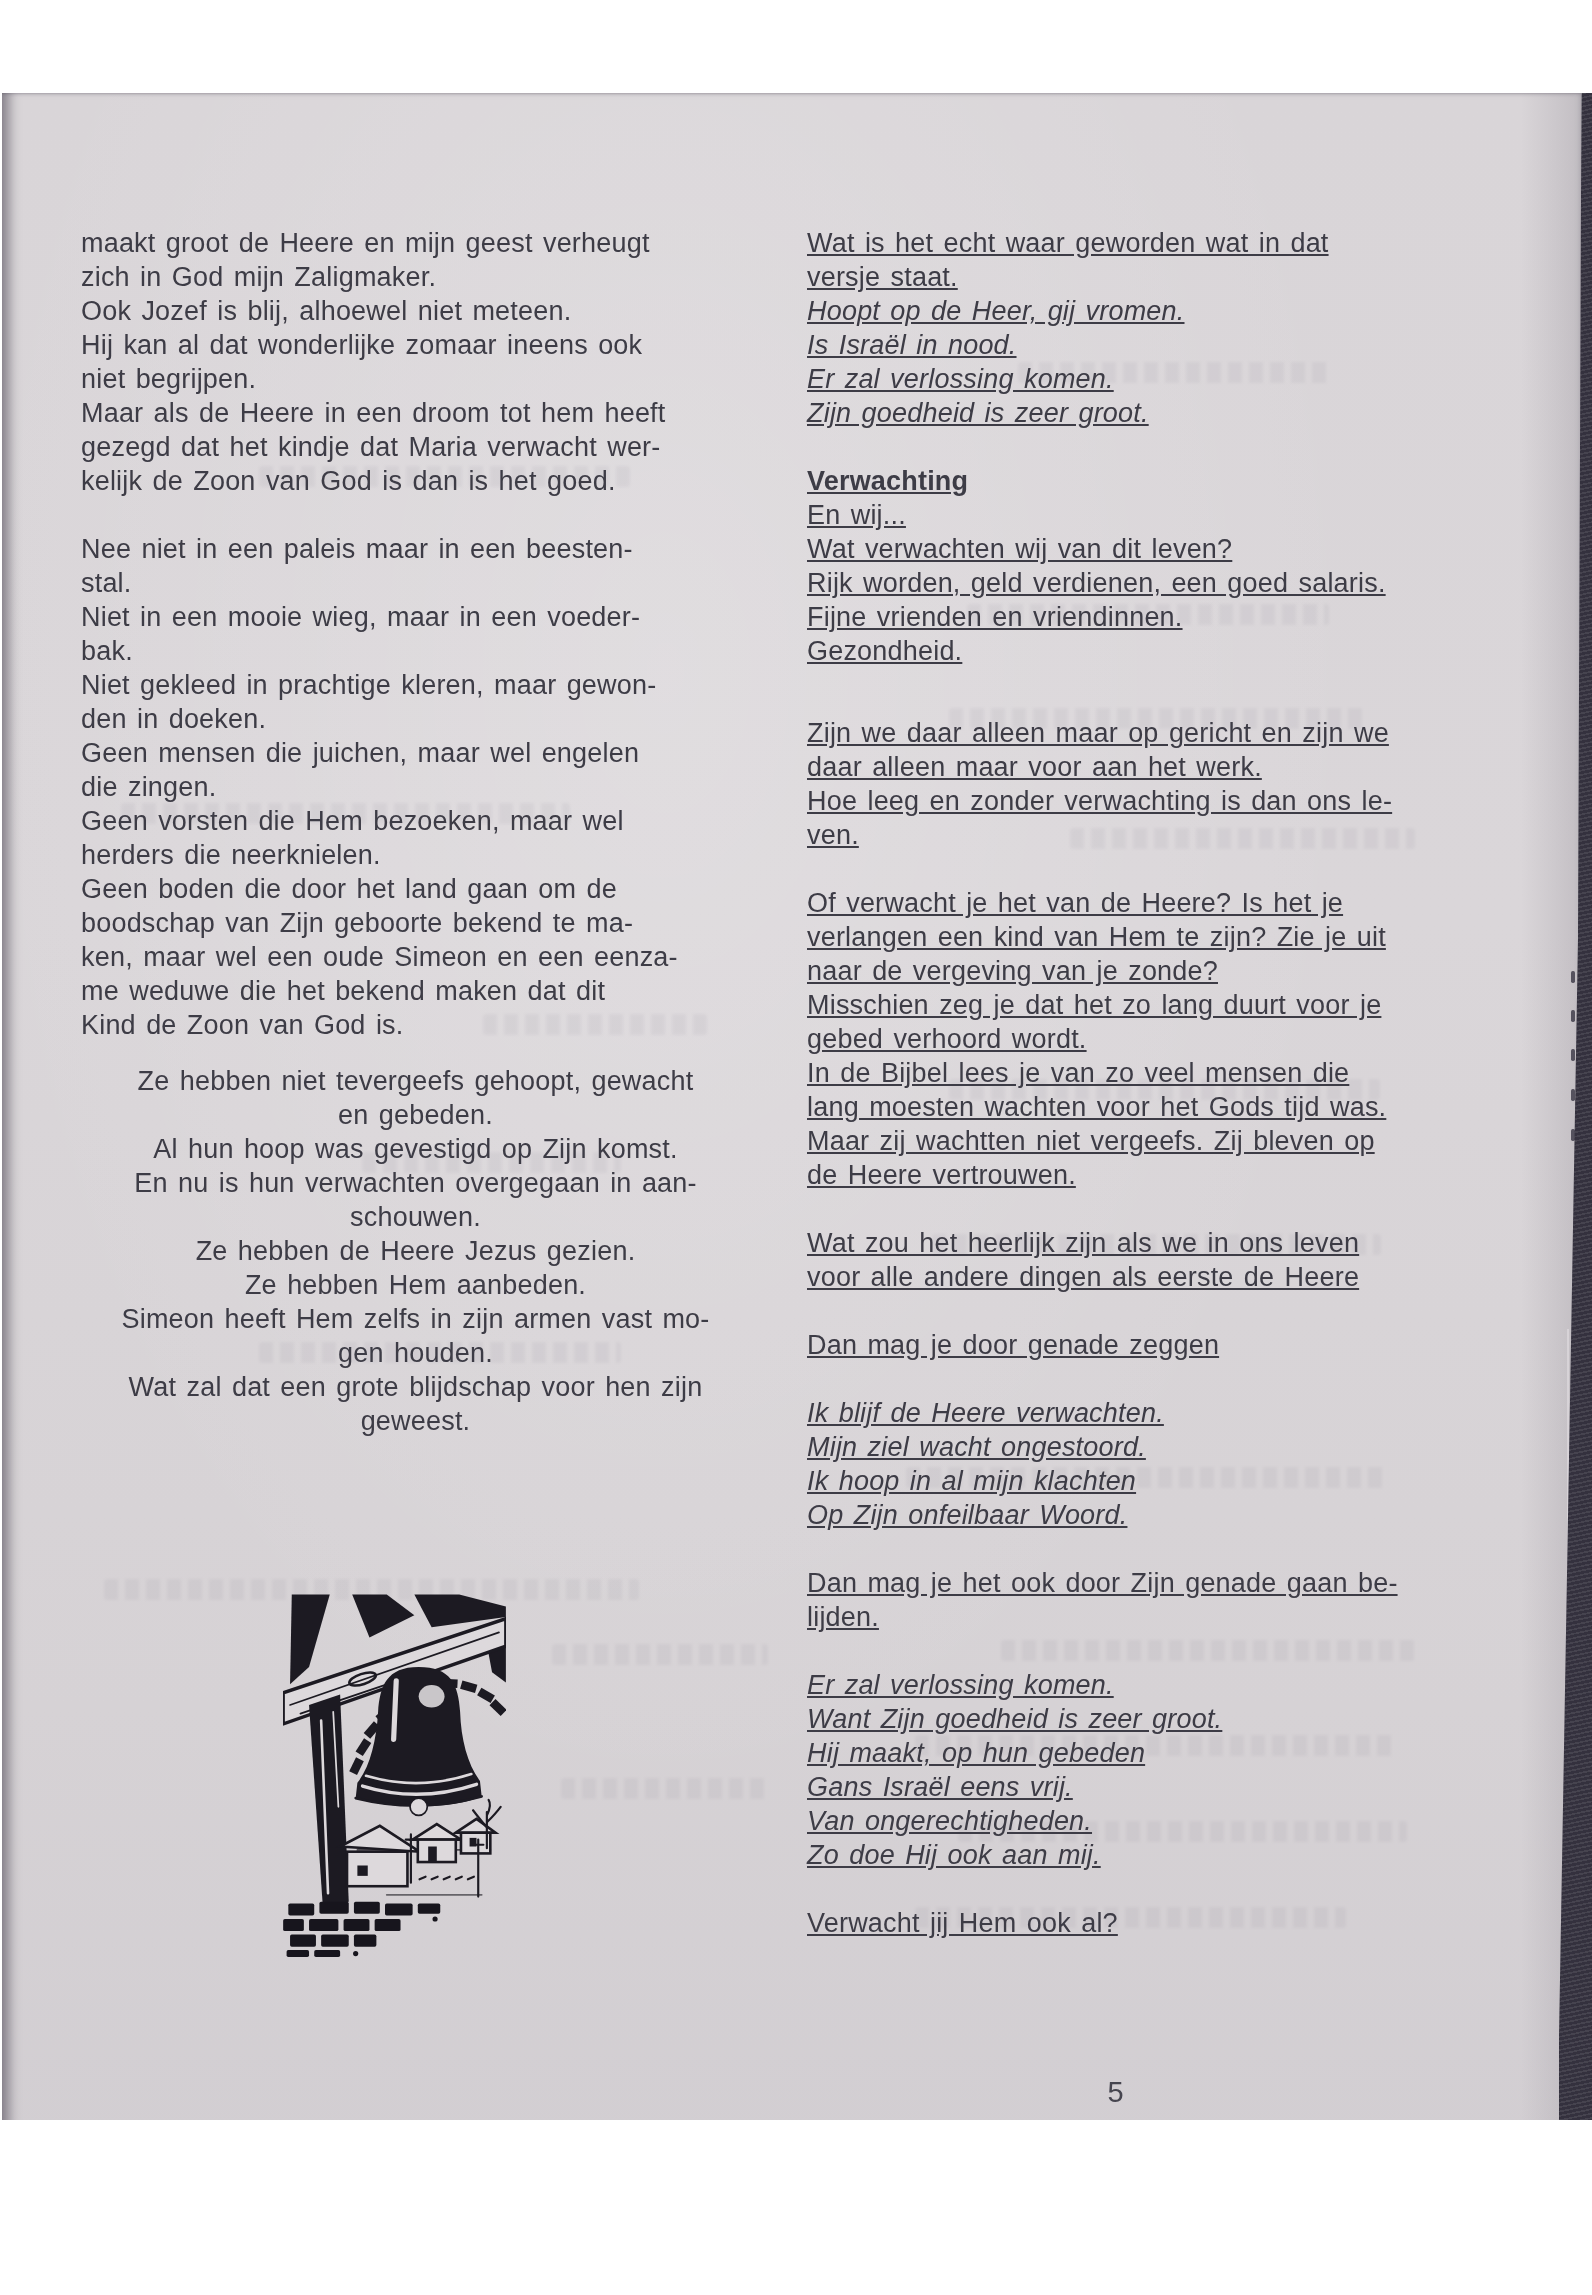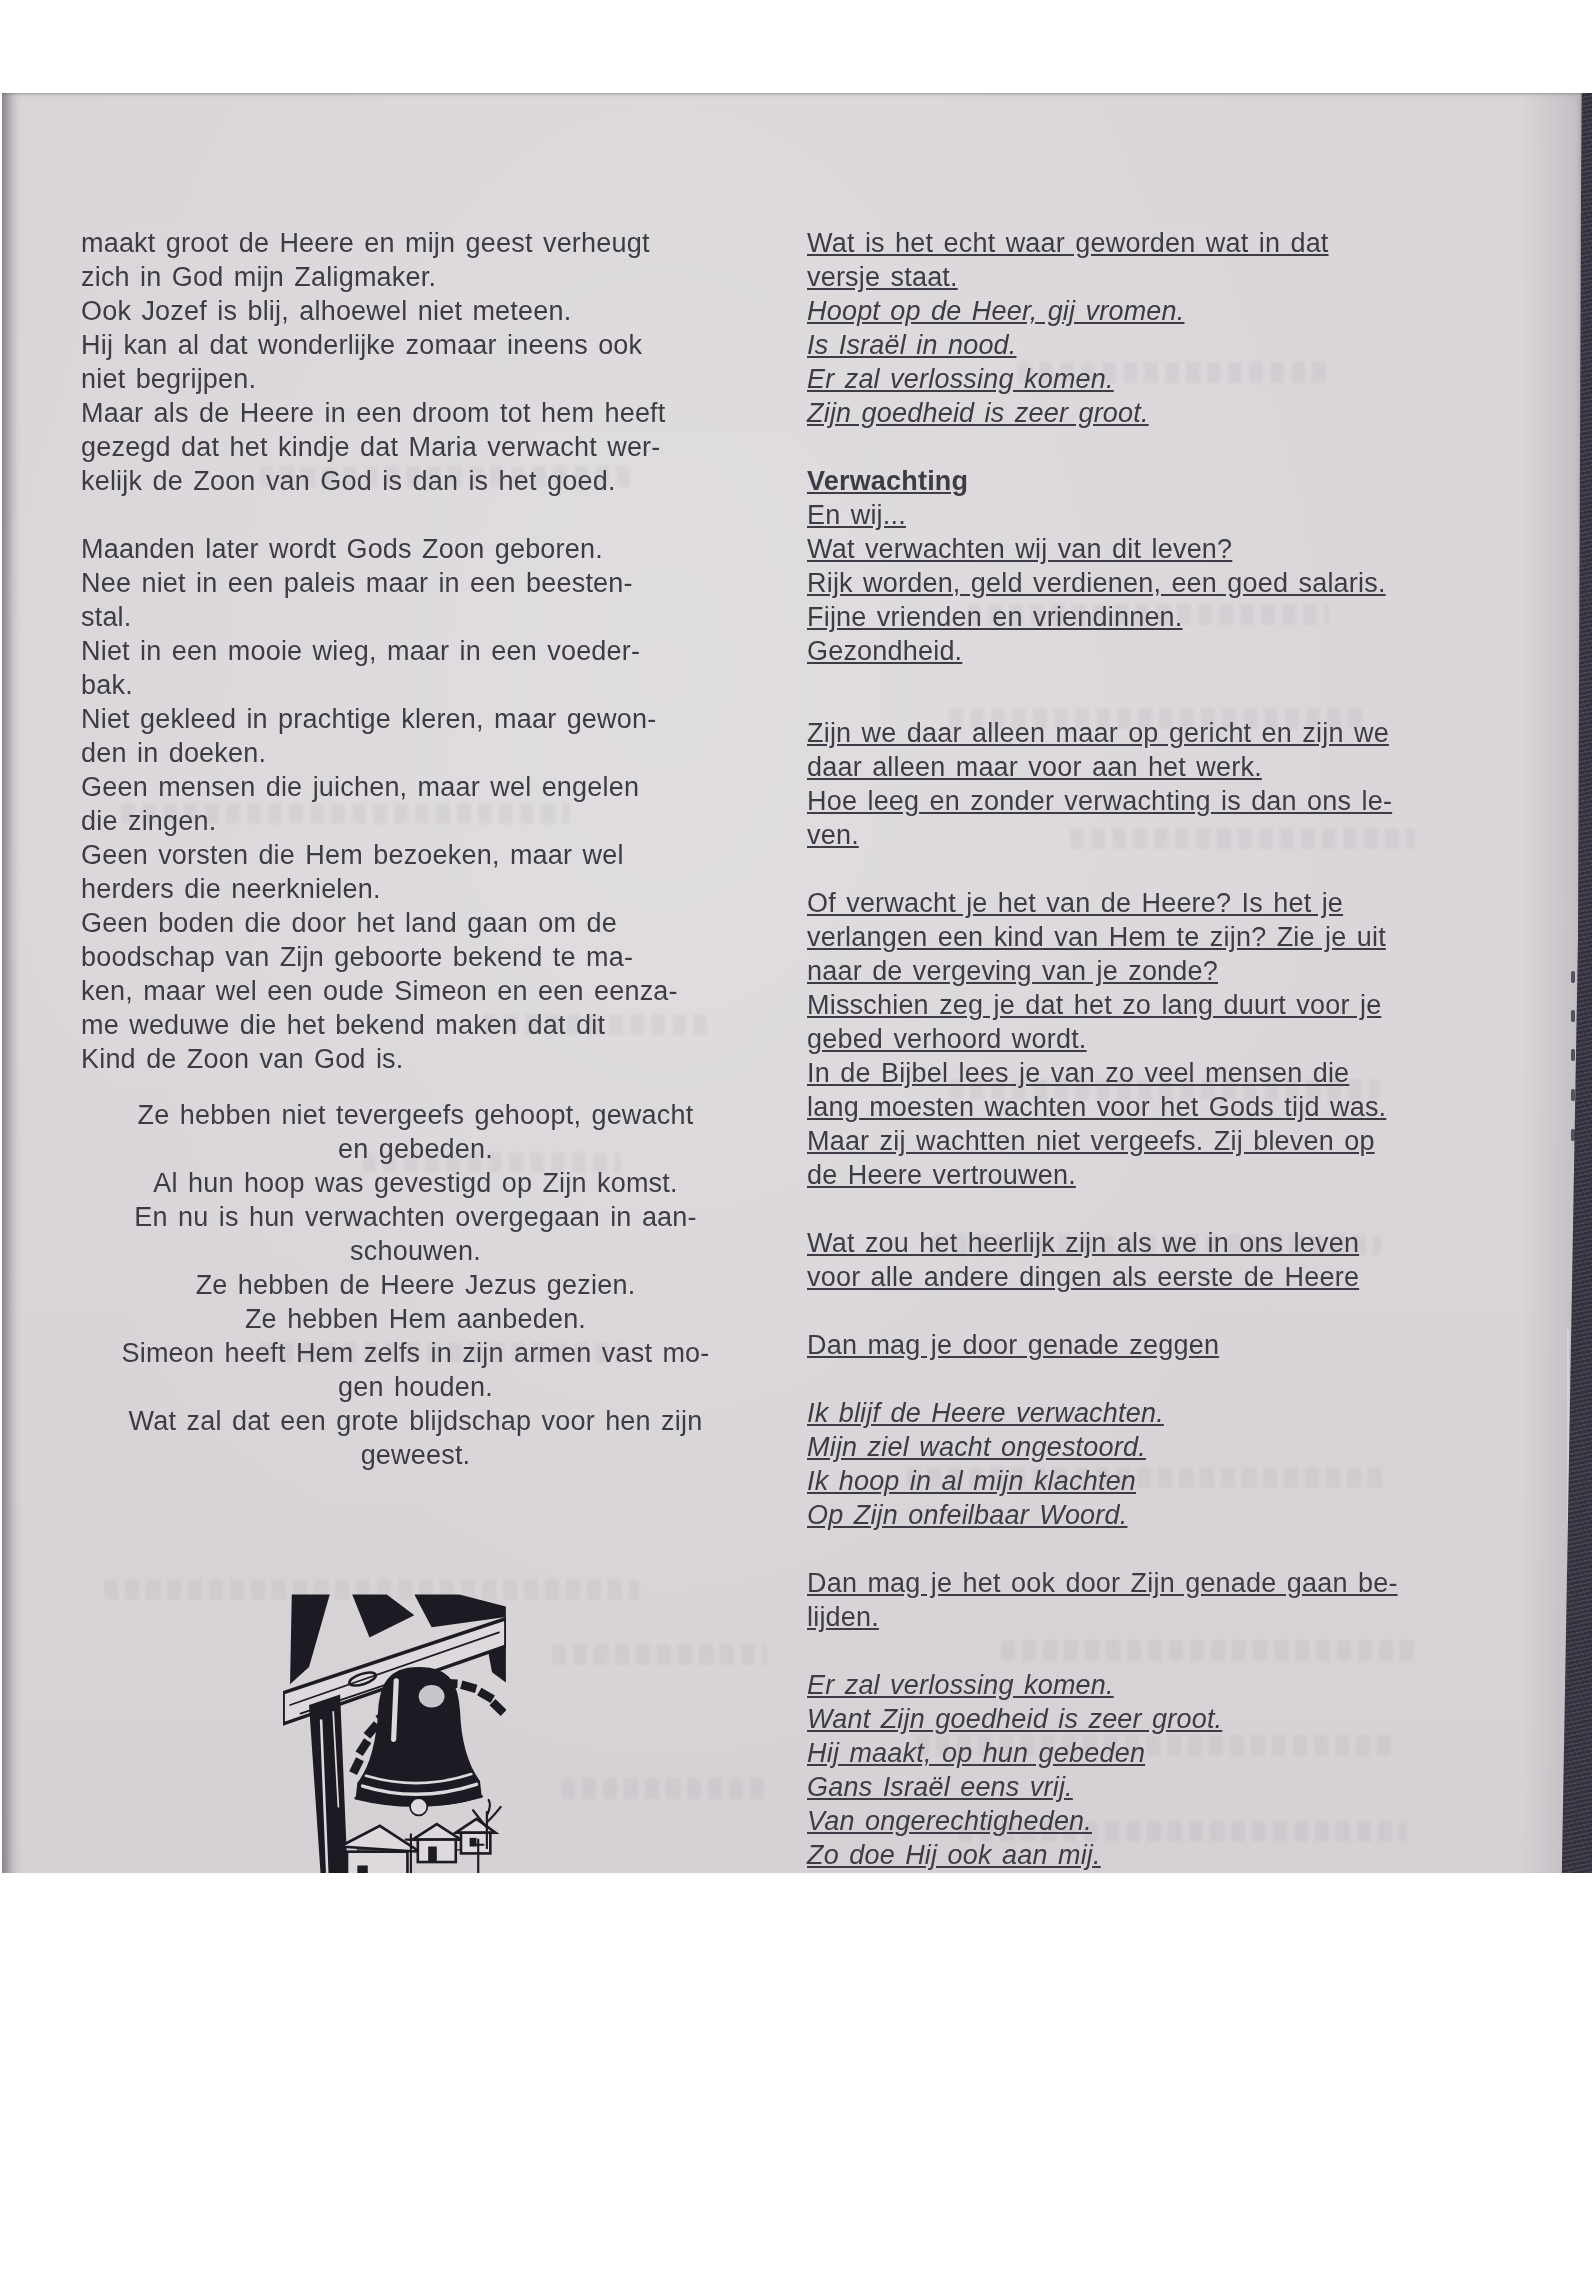--- a/index.html
+++ b/index.html
@@ -1,16 +1,16 @@
 <!DOCTYPE html>
 <html style="font-size:14px"><head>
 <meta charset="utf-8">
 <style>
   html,body{margin:0;padding:0;background:#ffffff;}
-  .scan{position:relative;width:1592px;height:1873px;background:#ffffff;overflow:hidden;
+  .scan{position:relative;width:1592px;height:2120px;background:#ffffff;overflow:hidden;
         font-family:"Liberation Sans","DejaVu Sans",sans-serif;}
   .page{position:absolute;left:1.7px;top:93px;width:1579px;height:2071px;
         background:
           radial-gradient(ellipse at 42% 28%, rgba(255,255,255,.18) 0%, rgba(255,255,255,0) 55%),
           linear-gradient(180deg,#d9d5d8 0%,#dad6d9 40%,#d6d2d5 78%,#d2ced2 100%);
         box-shadow: inset 14px 0 12px -7px rgba(66,60,74,.55),
                     inset -2.6px 0 5.2px -1.7px rgba(120,114,126,.35),
                     inset 0 2.6px 2.6px -1.7px rgba(150,145,155,.6);}
   .page::after{content:"";position:absolute;right:0;top:0;width:60px;height:100%;
         background:linear-gradient(90deg,rgba(0,0,0,0),rgba(90,84,98,.18));}
@@ -74,21 +74,20 @@
         <div class="line">maakt groot de Heere en mijn geest verheugt</div>
         <div class="line">zich in God mijn Zaligmaker.</div>
         <div class="line">Ook Jozef is blij, alhoewel niet meteen.</div>
         <div class="line">Hij kan al dat wonderlijke zomaar ineens ook</div>
         <div class="line">niet begrijpen.</div>
         <div class="line">Maar als de Heere in een droom tot hem heeft</div>
         <div class="line">gezegd dat het kindje dat Maria verwacht wer-</div>
         <div class="line">kelijk de Zoon van God is dan is het goed.</div>
       </div>
       <div class="block normal" style="margin-top: 34px;">
-        <div class="line">Maanden later wordt Gods Zoon geboren.</div>
         <div class="line">Nee niet in een paleis maar in een beesten-</div>
         <div class="line">stal.</div>
         <div class="line">Niet in een mooie wieg, maar in een voeder-</div>
         <div class="line">bak.</div>
         <div class="line">Niet gekleed in prachtige kleren, maar gewon-</div>
         <div class="line">den in doeken.</div>
         <div class="line">Geen mensen die juichen, maar wel engelen</div>
         <div class="line">die zingen.</div>
         <div class="line">Geen vorsten die Hem bezoeken, maar wel</div>
         <div class="line">herders die neerknielen.</div>

